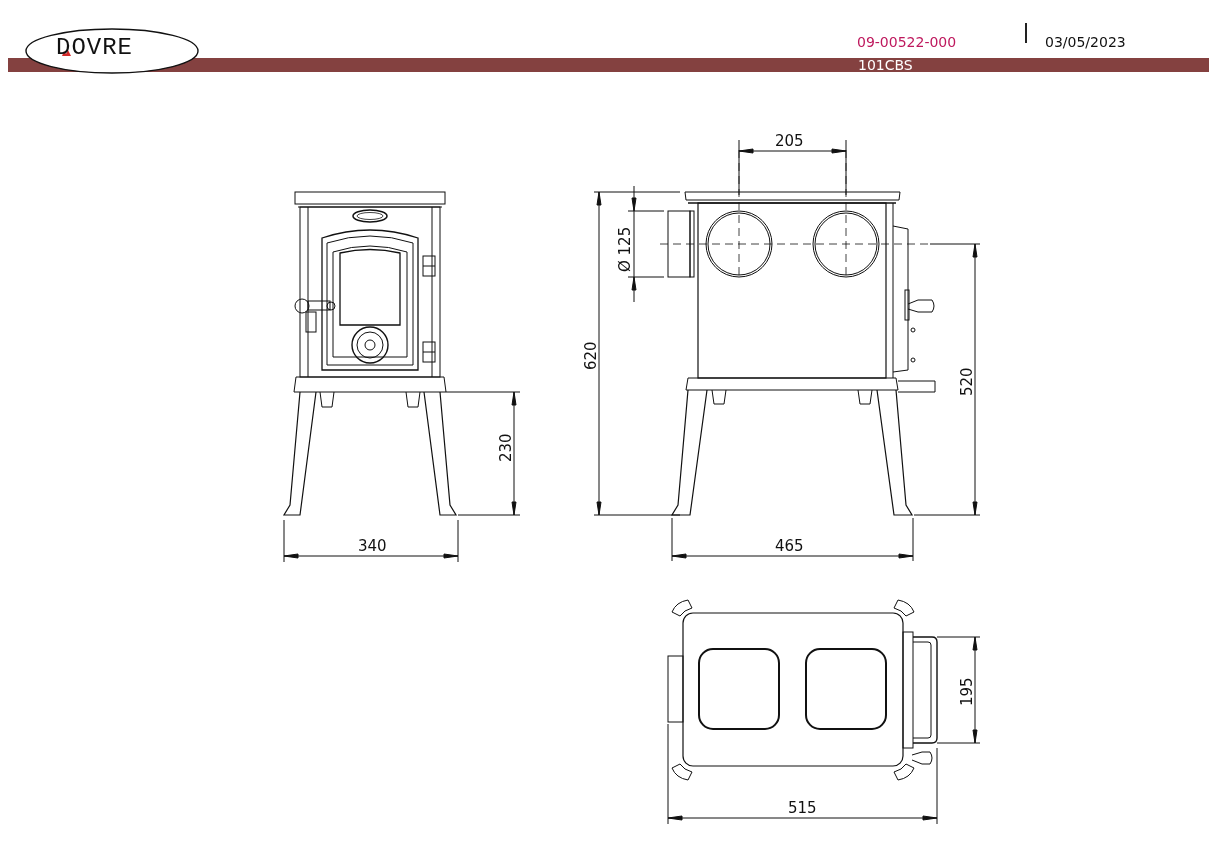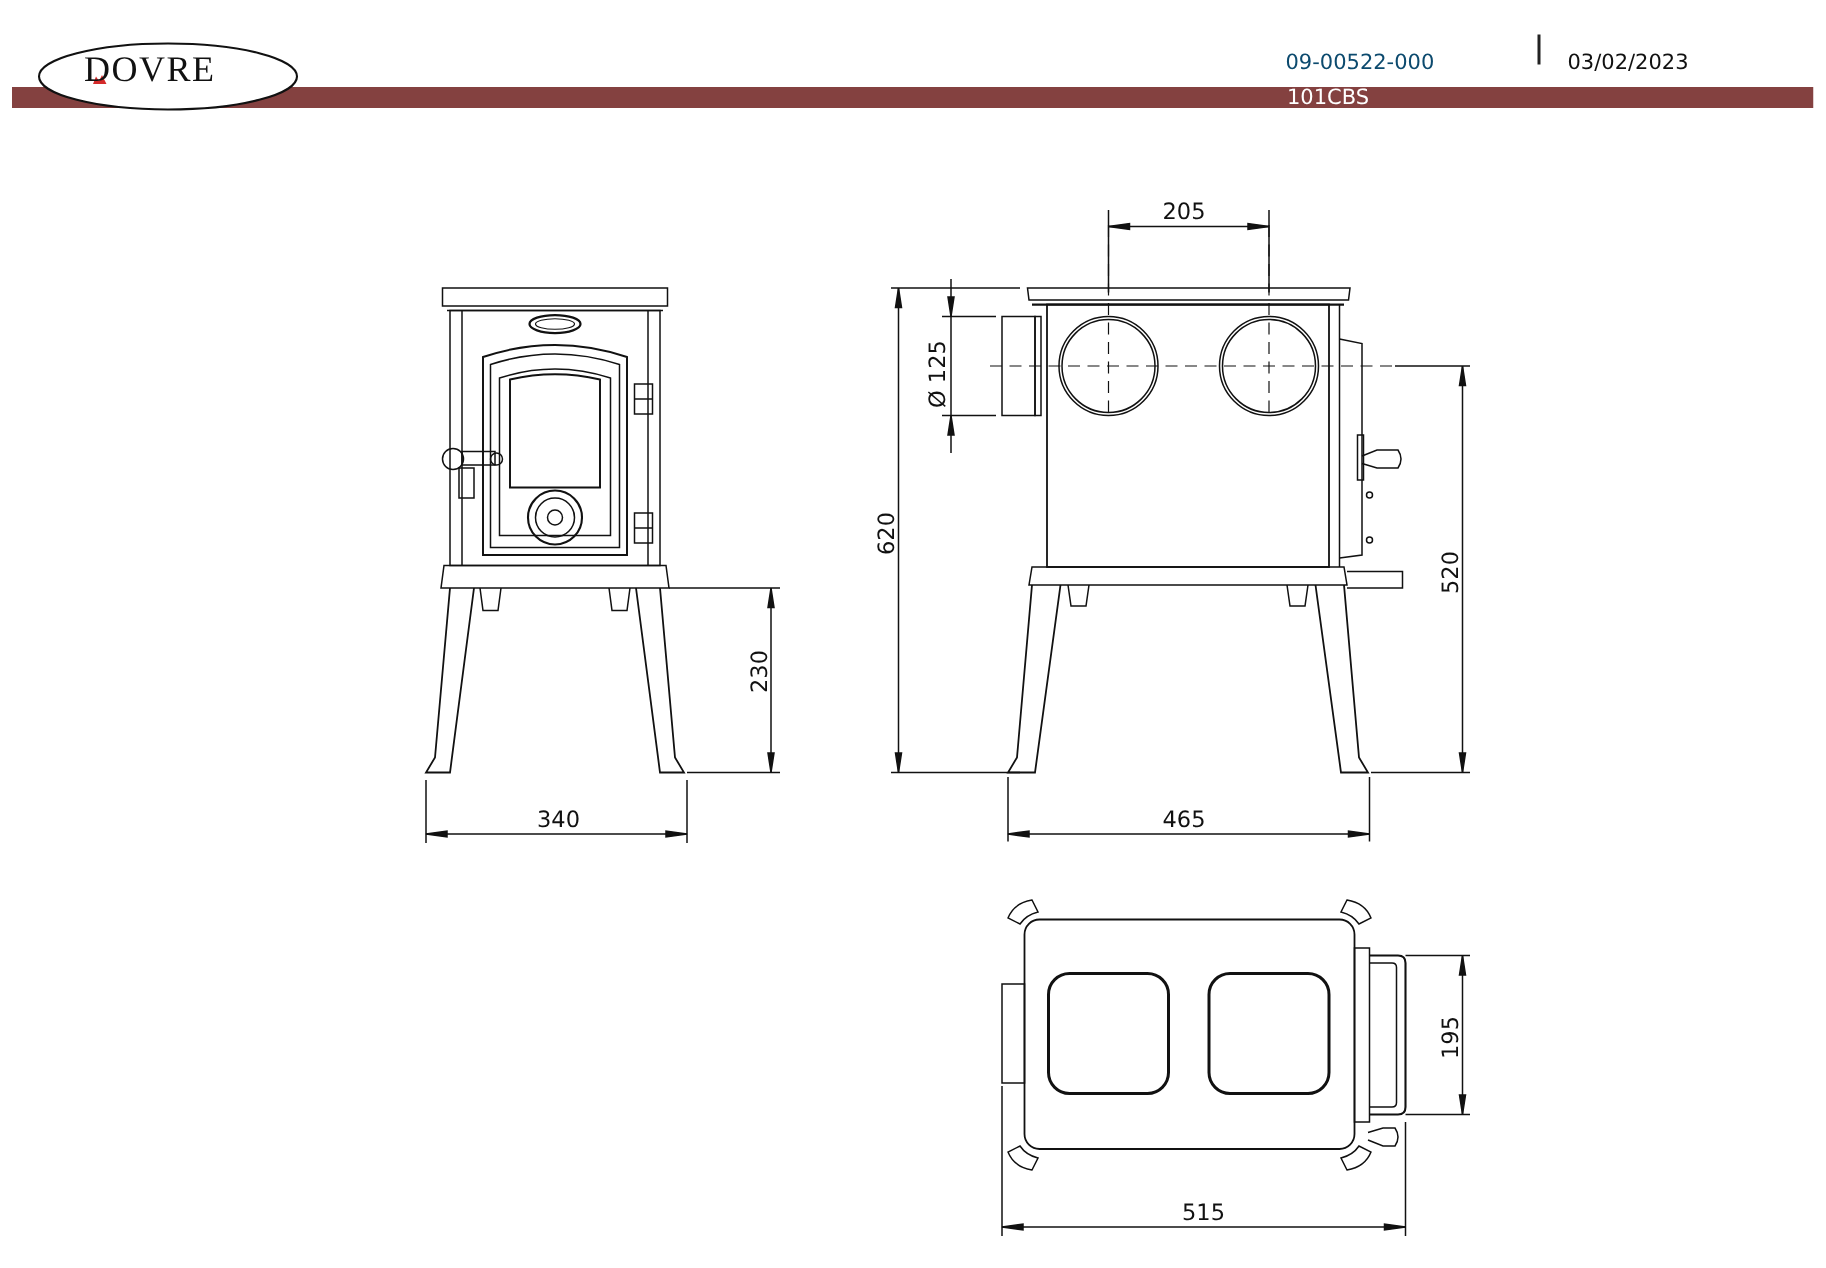--- a/index.html
+++ b/index.html
@@ -1,42 +1,42 @@
 <!DOCTYPE html>
 <html><head>
 <meta charset="utf-8">
 <style>
   html, body { margin: 0; padding: 0; background: #ffffff; }
   body { width: 1217px; height: 845px; position: relative; overflow: hidden;
          font-family: "DejaVu Sans", sans-serif; }
   .header-bar { position: absolute; left: 8px; top: 58px; width: 1201px; height: 14px; }
   .logo { position: absolute; left: 22px; top: 26px; width: 180px; height: 50px; }
-  .doc-number { position: absolute; left: 857px; top: 34px; font-size: 14px; color: #0c4a6e; }
+  .doc-number { position: absolute; left: 857px; top: 34px; font-size: 14px; color: #be185d; }
   .doc-sep { position: absolute; left: 1025px; top: 23px; width: 2px; height: 20px; background: #222; }
   .doc-date { position: absolute; left: 1045px; top: 34px; font-size: 14px; color: #111; }
   .model-label { position: absolute; left: 858px; top: 58px; font-size: 14px; color: #ffffff; line-height: 14px; }
   .drawing { position: absolute; left: 0; top: 0; }
   .dim-label { font-family: "DejaVu Sans", sans-serif; font-size: 15px; fill: #111; }
 </style>
 </head>
 <body>
 
 <svg class="header-bar" width="1201" height="14">
   <rect x="0" y="0" width="1201" height="14" fill="#844140"></rect>
 </svg>
 
 <svg class="logo" width="180" height="50" viewBox="0 0 180 50">
   <ellipse cx="90" cy="25" rx="86" ry="22" fill="#ffffff" stroke="#111" stroke-width="1.4"></ellipse>
   <path d="M40 30 l2 -5 l2 3 l2 -4 l2 4 l1 2 z" fill="#d42a2a"></path>
 </svg>
-<div style="position:absolute;left:56px;top:34px;font-size:24px;color:#111;letter-spacing:1px;font-family:Liberation Serif, serif;">DOVRE</div>
+<div style="position:absolute;left:56px;top:34px;font-size:24px;color:#111;letter-spacing:1px;font-family:Liberation Mono, monospace;">DOVRE</div>
 
 <div class="doc-number">09-00522-000</div>
 <div class="doc-sep"></div>
-<div class="doc-date">03/02/2023</div>
+<div class="doc-date">03/05/2023</div>
 <div class="model-label">101CBS</div>
 
 <svg class="drawing" width="1217" height="845" viewBox="0 0 1217 845" fill="none" stroke="#111" stroke-width="1">
 
   <g>
 
     <rect x="295" y="192" width="150" height="12"></rect>
     <line x1="298" y1="207" x2="442" y2="207"></line>
 
     <rect x="300" y="207" width="140" height="170"></rect>

